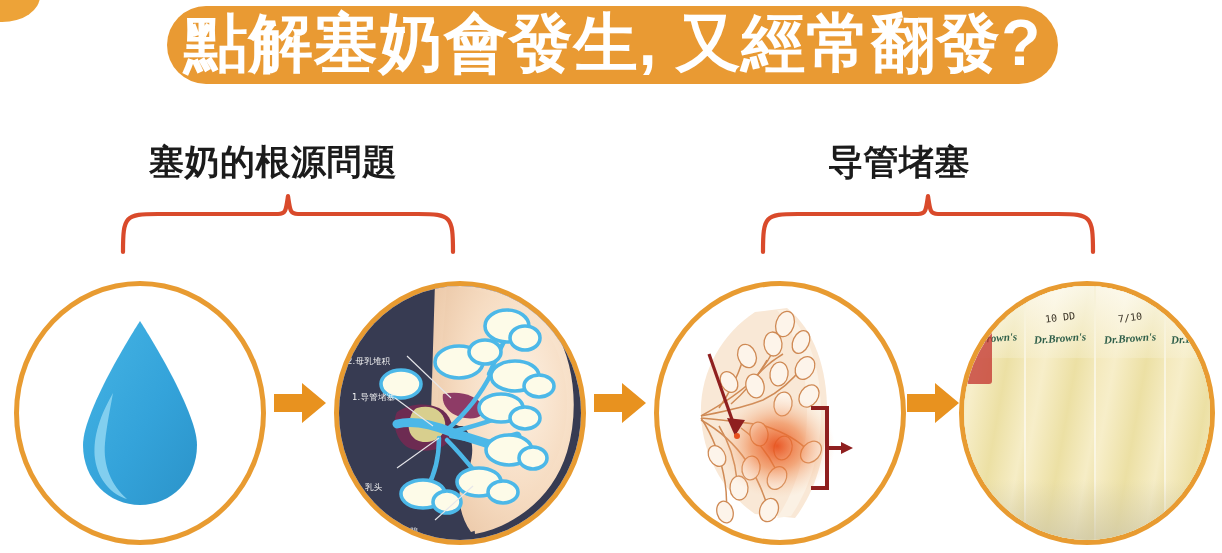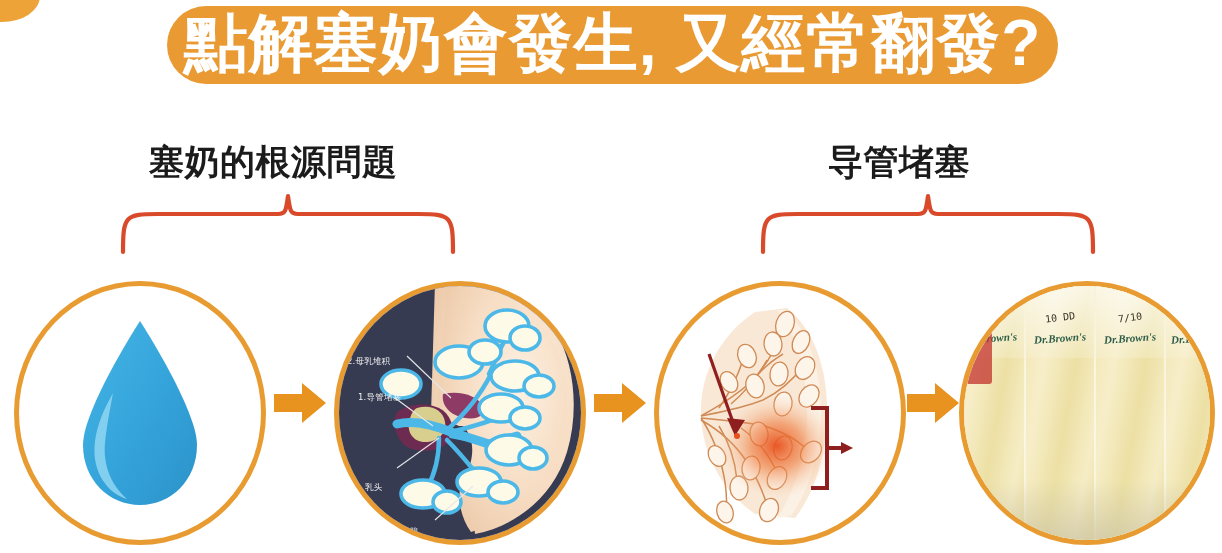--- a/index.html
+++ b/index.html
@@ -100,21 +100,21 @@
   
   .anat-label {
     position: absolute;
     color: #f2f2f2;
     font-size: 8.5px;
     white-space: nowrap;
     font-family: "DejaVu Sans", sans-serif;
     letter-spacing: 0.2px;
   }
   #anat-label-2      { left: 8px;  top: 63px; margin-top: 7px; }
-  #anat-label-1      { left: 19px;   top: 106px; }
+  #anat-label-1      { left: 13px;   top: 106px; }
   #anat-label-nipple { left: 26px;  top: 196px; }
   #anat-label-gland  { left: 62px;  top: 240px; }
 
   
   .bag {
     position: absolute; top: -6px; height: 280px;
     background: linear-gradient(100deg,#f2e5b2 0%,#f7eec9 28%,#ece0a4 55%,#f6edc6 80%,#e9dc9d 100%);
     border-left: 2px solid rgba(255,255,255,.55);
     border-right: 2px solid rgba(190,175,120,.5);
   }

